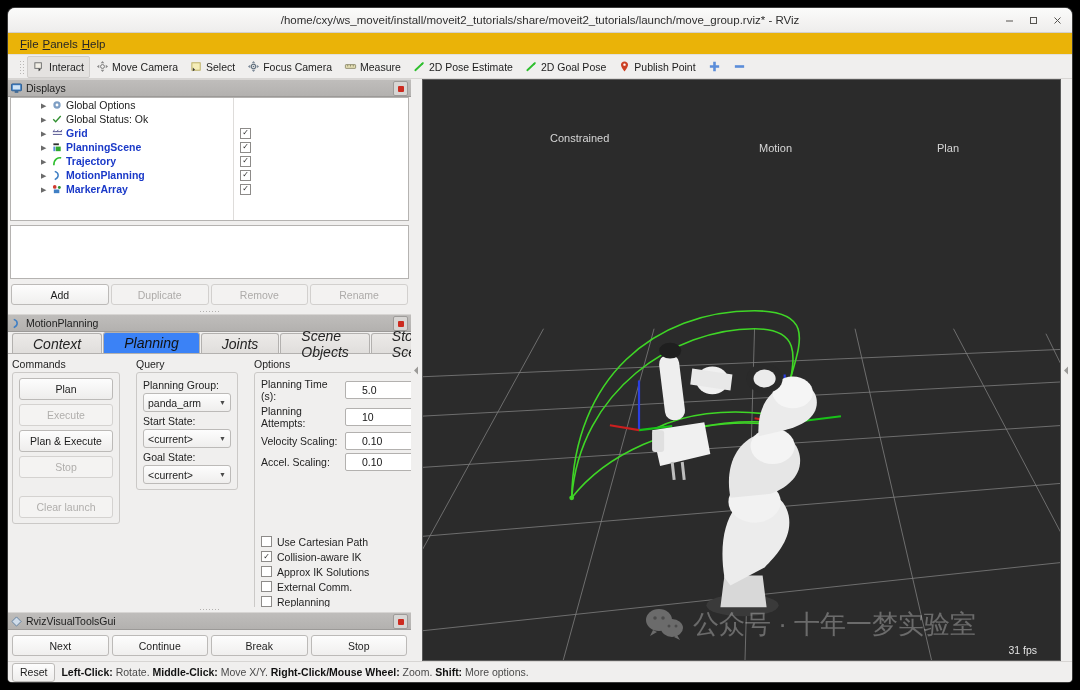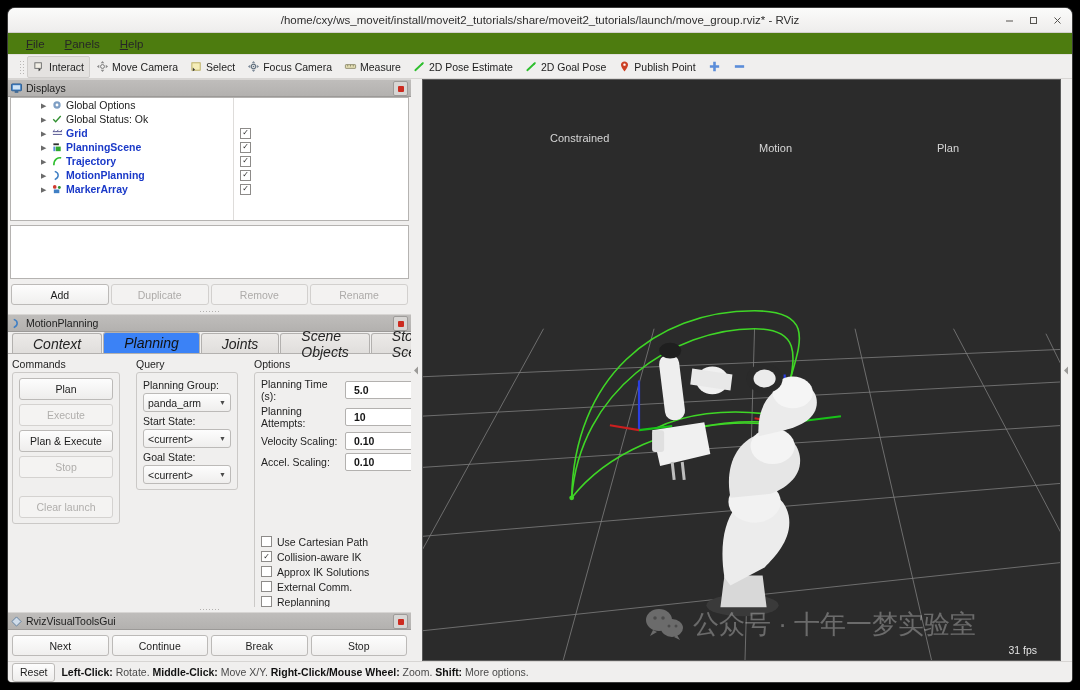--- a/index.html
+++ b/index.html
@@ -48,24 +48,24 @@
     width: 22px; height: 20px;
     display: flex; align-items: center; justify-content: center;
     color: #55534f; font-size: 11px;
     border-radius: 3px;
   }
   .win-btn svg { display:block; }
 
   
   .menubar {
     height: 21px;
-    background: #4d7c0f;
-    display: flex; align-items: center;
-    padding-left: 16px;
-    gap: 16px;
+    background: #eab308;
+    display: flex; align-items: center;
+    padding-left: 10px;
+    gap: 0;
     border-bottom: 1px solid #e2e0de;
     flex: 0 0 21px;
   }
   .menu-item {
     font-size: 11.5px; color: #262626;
     padding: 1px 2px;
   }
   .menu-item .mn { text-decoration: underline; }
 
   
@@ -324,23 +324,22 @@
   .combo .carrow { font-size: 7px; color: #4a4a4a; padding-right: 2px; }
   .optrow { display: flex; align-items: center; margin-bottom: 3px; }
   .optrow .olab { font-size: 10.5px; color: #232323; width: 84px; flex: 0 0 84px; }
   .spin {
     width: 78px; height: 16px;
     background: #fff;
     border: 1px solid #b3b1af;
     border-radius: 2px;
     display: flex; align-items: center;
     font-size: 10.5px; color: #141414;
-    padding-left: 8px;
+    padding-left: 16px;
     position: relative;
-    font-weight: bold;
   }
   .spin .sbtns {
     margin-left: auto; width: 12px; height: 14px;
     display: flex; flex-direction: column;
     border-left: 1px solid #cfcdcb;
   }
   .spin .sbtns i {
     flex: 1 1 0; display: flex; align-items: center; justify-content: center;
     font-size: 5px; color: #4a4a4a; line-height: 1;
     background: linear-gradient(#fbfbfa, #eeedec);

